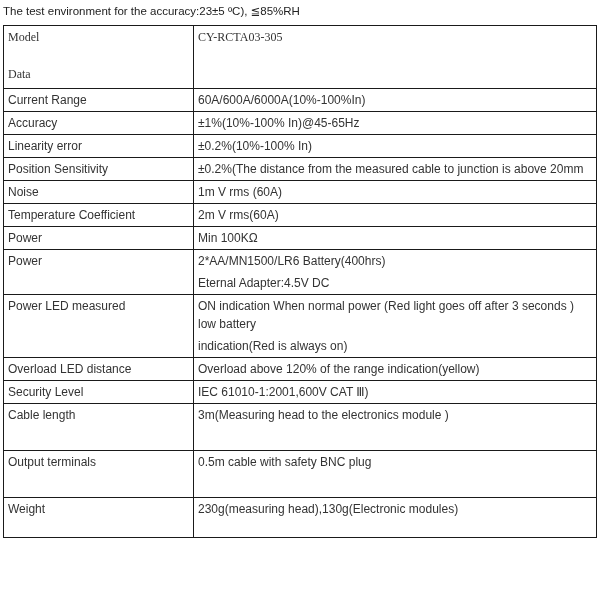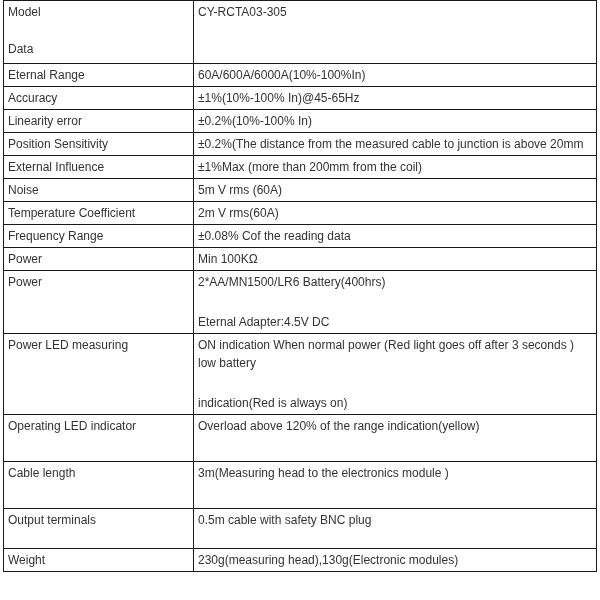--- a/index.html
+++ b/index.html
@@ -33,51 +33,52 @@
   table.spec td {
     border: 1px solid #1a1a1a;
     vertical-align: top;
     padding: 2px 4px;
     font-size: 12px;
     line-height: 18px;
     color: #333333;
     overflow: hidden;
   }
   
-  tr:nth-child(1) td { height: 58px; }
+  tr:nth-child(1) td { height: 58px; font-family: Liberation Serif, serif; }
   tr:nth-child(13) td { height: 42px; }
   tr:nth-child(14) td { height: 42px; }
   tr:nth-child(15) td { height: 35px; }
   
-  td .line2 { margin-top: 22px; }
+  td .line2 { margin-top: 4px; }
   tr:nth-child(1) td .line2 { margin-top: 19px; }
 </style>
 </head>
 <body>
 
 <div class="page">
+  <div class="note">The test environment for the accuracy:23±5 ºC), ≦85%RH</div>
 
   <table class="spec">
     <colgroup>
       <col class="c-label">
       <col class="c-value">
     </colgroup>
     <tbody id="spec-rows">
         <tr>
           <td>
             <div>Model</div>
             <div class="line2">Data</div>
           </td>
           <td>
             <div>CY-RCTA03-305</div>
           </td>
         </tr>
         <tr>
           <td>
-            <div>Eternal Range</div>
+            <div>Current Range</div>
           </td>
           <td>
             <div>60A/600A/6000A(10%-100%In)</div>
           </td>
         </tr>
         <tr>
           <td>
             <div>Accuracy</div>
           </td>
           <td>
@@ -95,48 +96,32 @@
         <tr>
           <td>
             <div>Position Sensitivity</div>
           </td>
           <td>
             <div>±0.2%(The distance from the measured cable to junction is above 20mm</div>
           </td>
         </tr>
         <tr>
           <td>
-            <div>External Influence</div>
-          </td>
-          <td>
-            <div>±1%Max (more than 200mm from the coil)</div>
-          </td>
-        </tr>
-        <tr>
-          <td>
             <div>Noise</div>
           </td>
           <td>
-            <div>5m V rms (60A)</div>
+            <div>1m V rms (60A)</div>
           </td>
         </tr>
         <tr>
           <td>
             <div>Temperature Coefficient</div>
           </td>
           <td>
             <div>2m V rms(60A)</div>
-          </td>
-        </tr>
-        <tr>
-          <td>
-            <div>Frequency Range</div>
-          </td>
-          <td>
-            <div>±0.08% Cof the reading data</div>
           </td>
         </tr>
         <tr>
           <td>
             <div>Power</div>
           </td>
           <td>
             <div>Min 100KΩ</div>
           </td>
         </tr>
@@ -144,33 +129,41 @@
           <td>
             <div>Power</div>
           </td>
           <td>
             <div>2*AA/MN1500/LR6 Battery(400hrs)</div>
             <div class="line2">Eternal Adapter:4.5V DC</div>
           </td>
         </tr>
         <tr>
           <td>
-            <div>Power LED measuring</div>
+            <div>Power LED measured</div>
           </td>
           <td>
             <div>ON indication When normal power (Red light goes off after 3 seconds ) low battery</div>
             <div class="line2">indication(Red is always on)</div>
           </td>
         </tr>
         <tr>
           <td>
-            <div>Operating LED indicator</div>
+            <div>Overload LED distance</div>
           </td>
           <td>
             <div>Overload above 120% of the range indication(yellow)</div>
+          </td>
+        </tr>
+        <tr>
+          <td>
+            <div>Security Level</div>
+          </td>
+          <td>
+            <div>IEC 61010-1:2001,600V CAT Ⅲ)</div>
           </td>
         </tr>
         <tr>
           <td>
             <div>Cable length</div>
           </td>
           <td>
             <div>3m(Measuring head to the electronics module )</div>
           </td>
         </tr>

